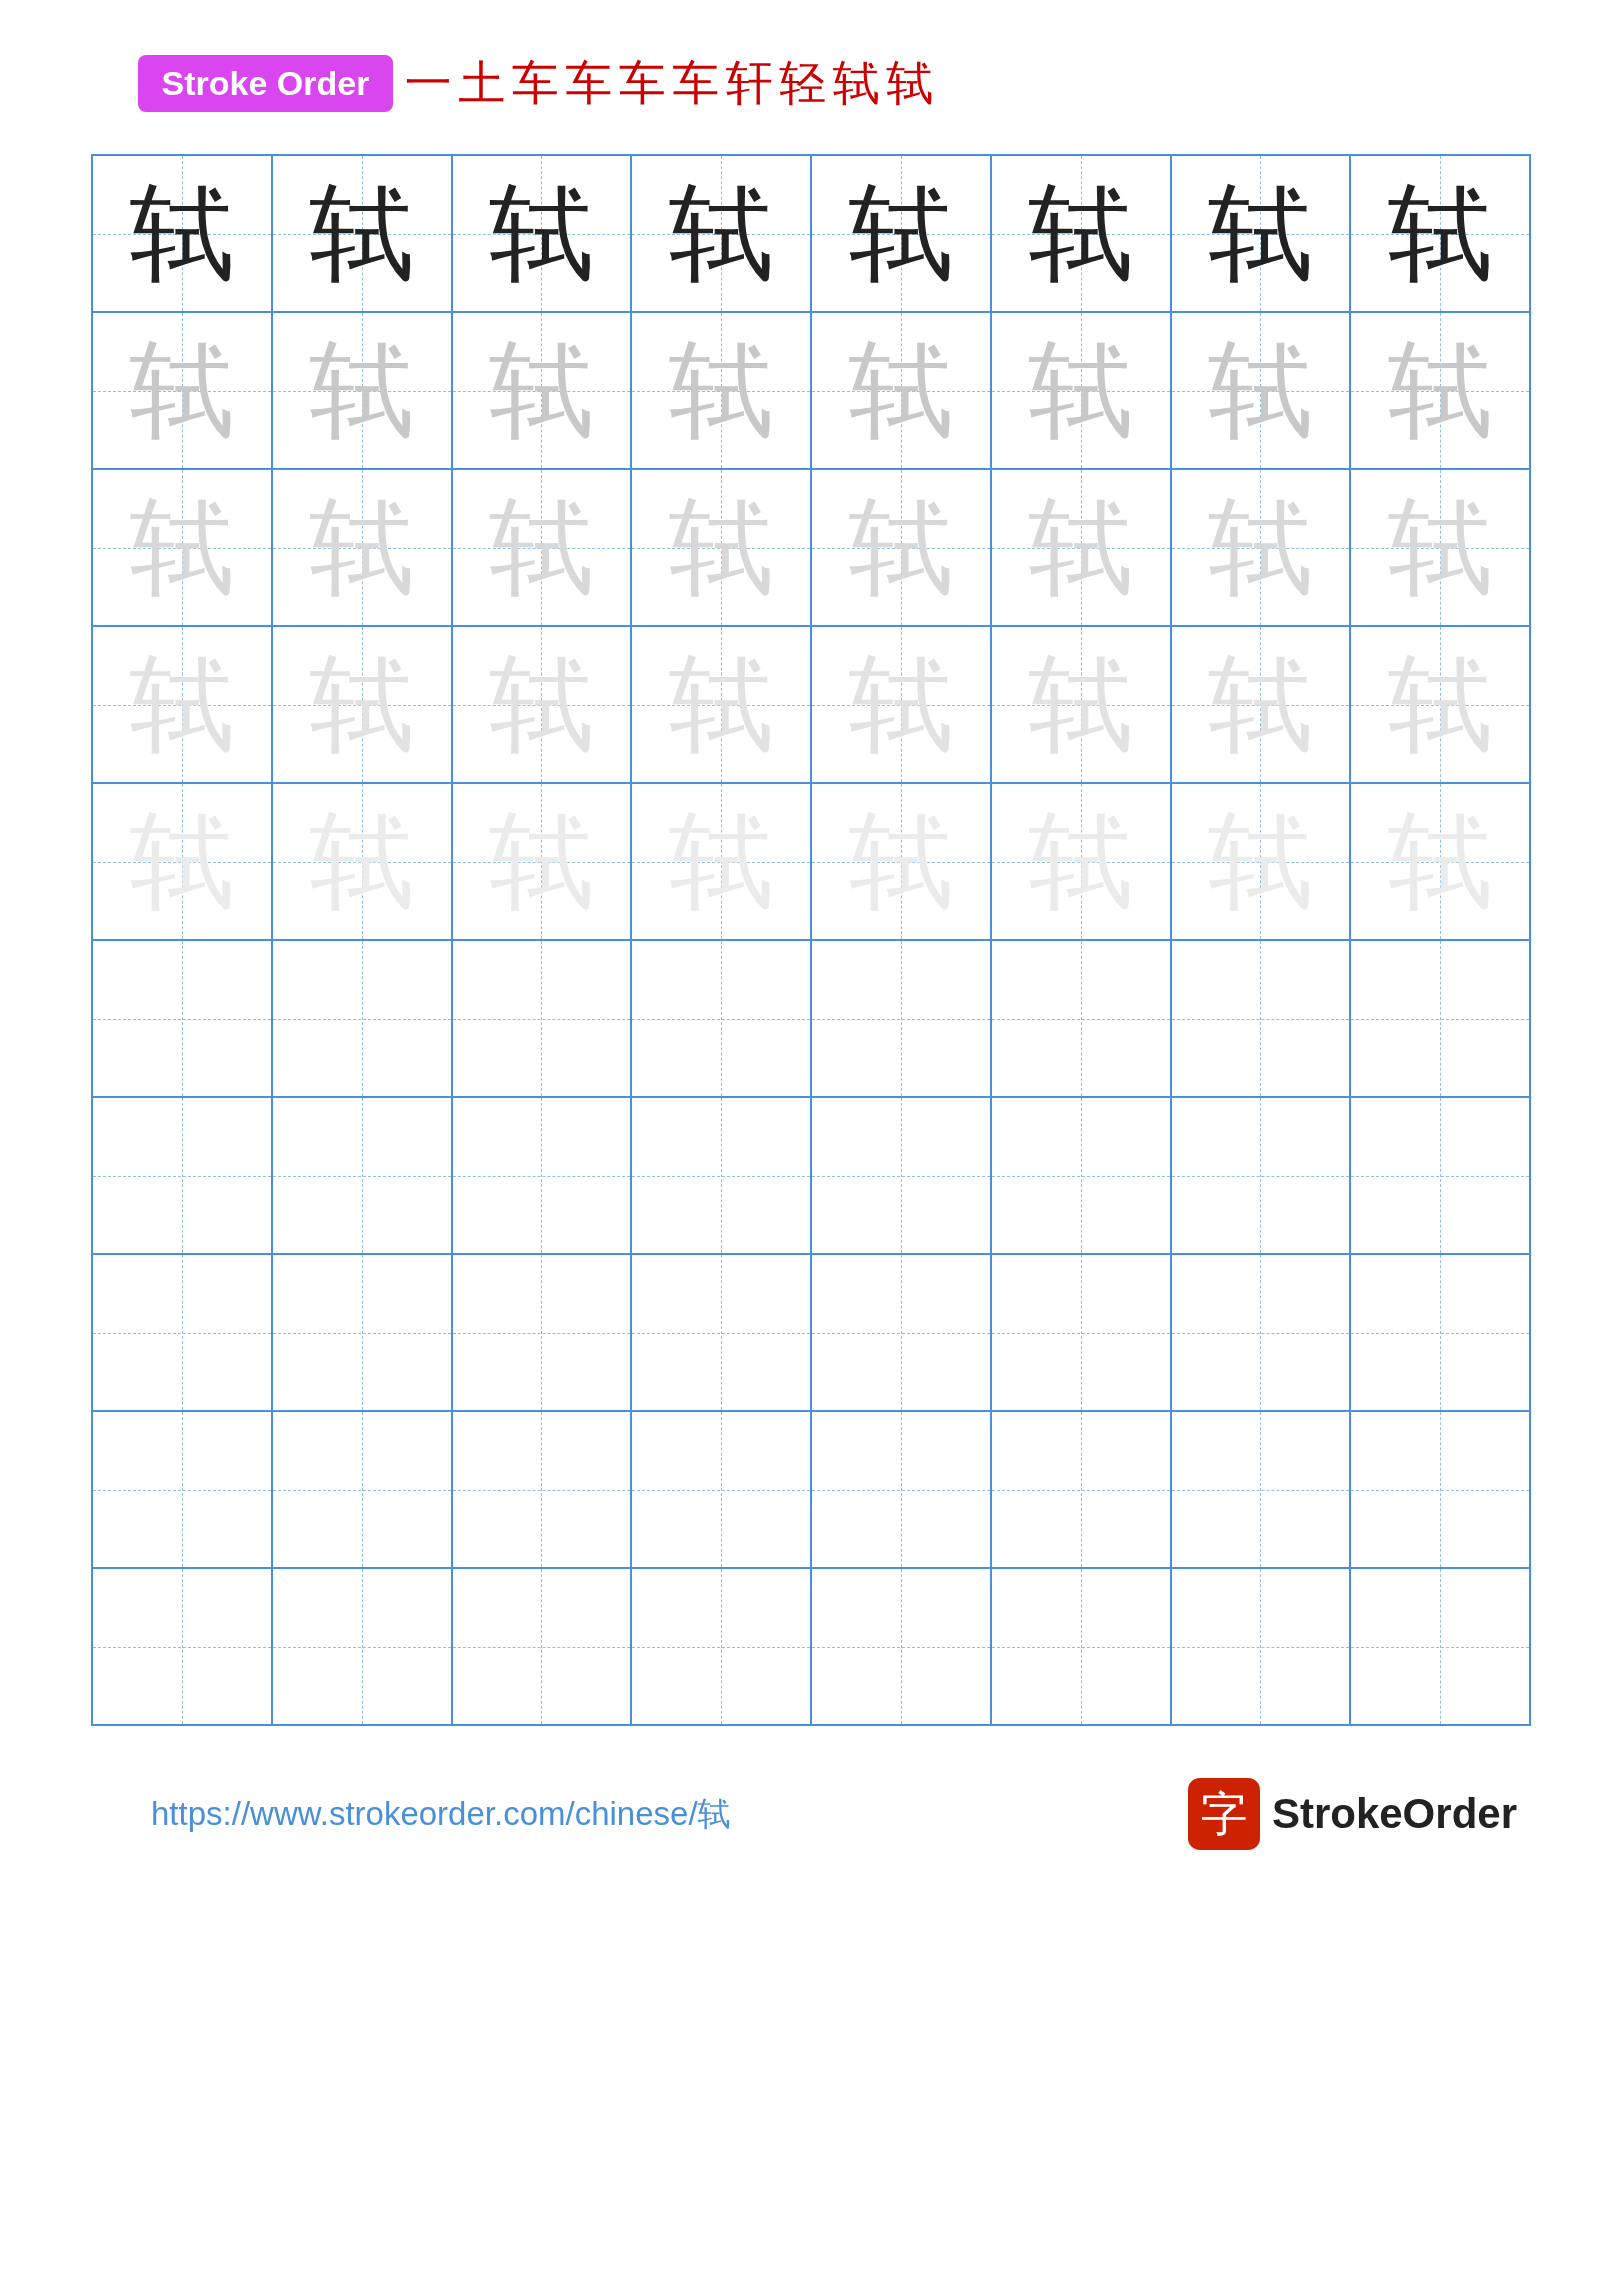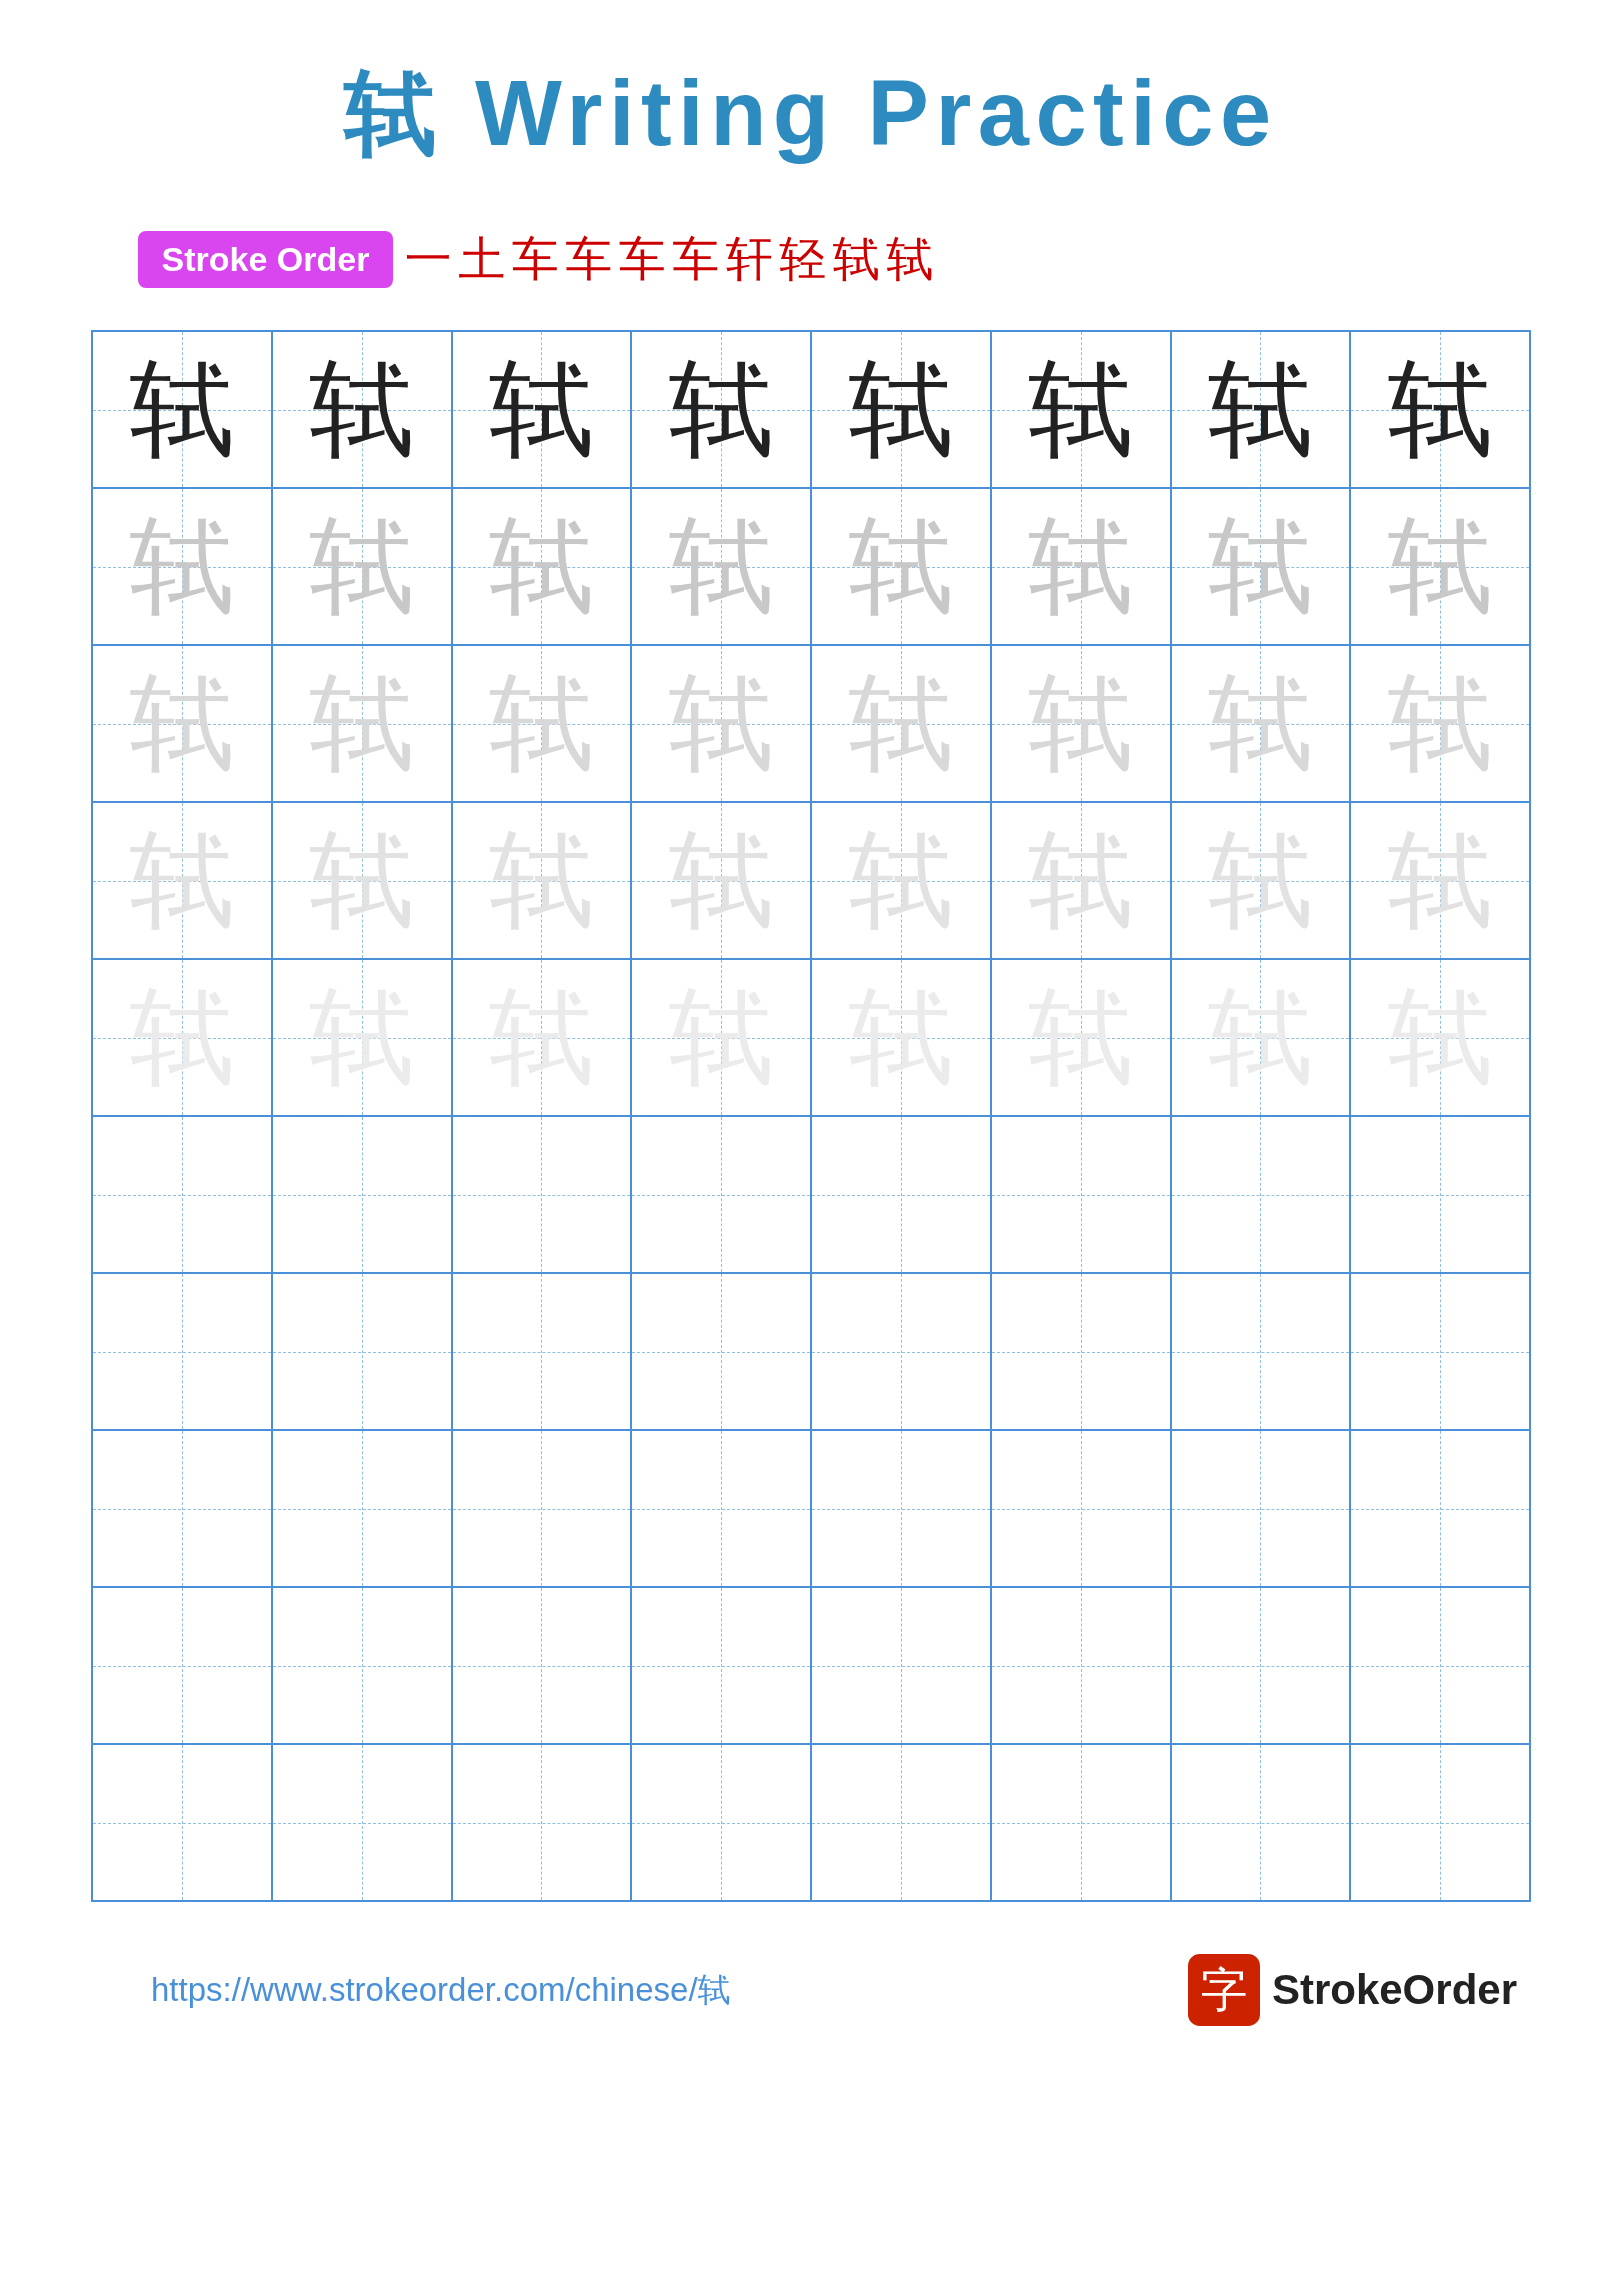--- a/index.html
+++ b/index.html
@@ -173,21 +173,20 @@
       font-weight: bold;
       color: #222;
       font-family: sans-serif;
     }
   </style>
 </head>
 <body>
 
 <div class="page">
 
-  <h1 class="title">轼 Writing Practice</h1>
 
   <div class="stroke-order-row">
     <div class="stroke-order-badge">Stroke Order</div>
     <div class="stroke-chars">
       <span>一</span>
       <span>土</span>
       <span>车</span>
       <span>车</span>
       <span>车</span>
       <span>车</span>

